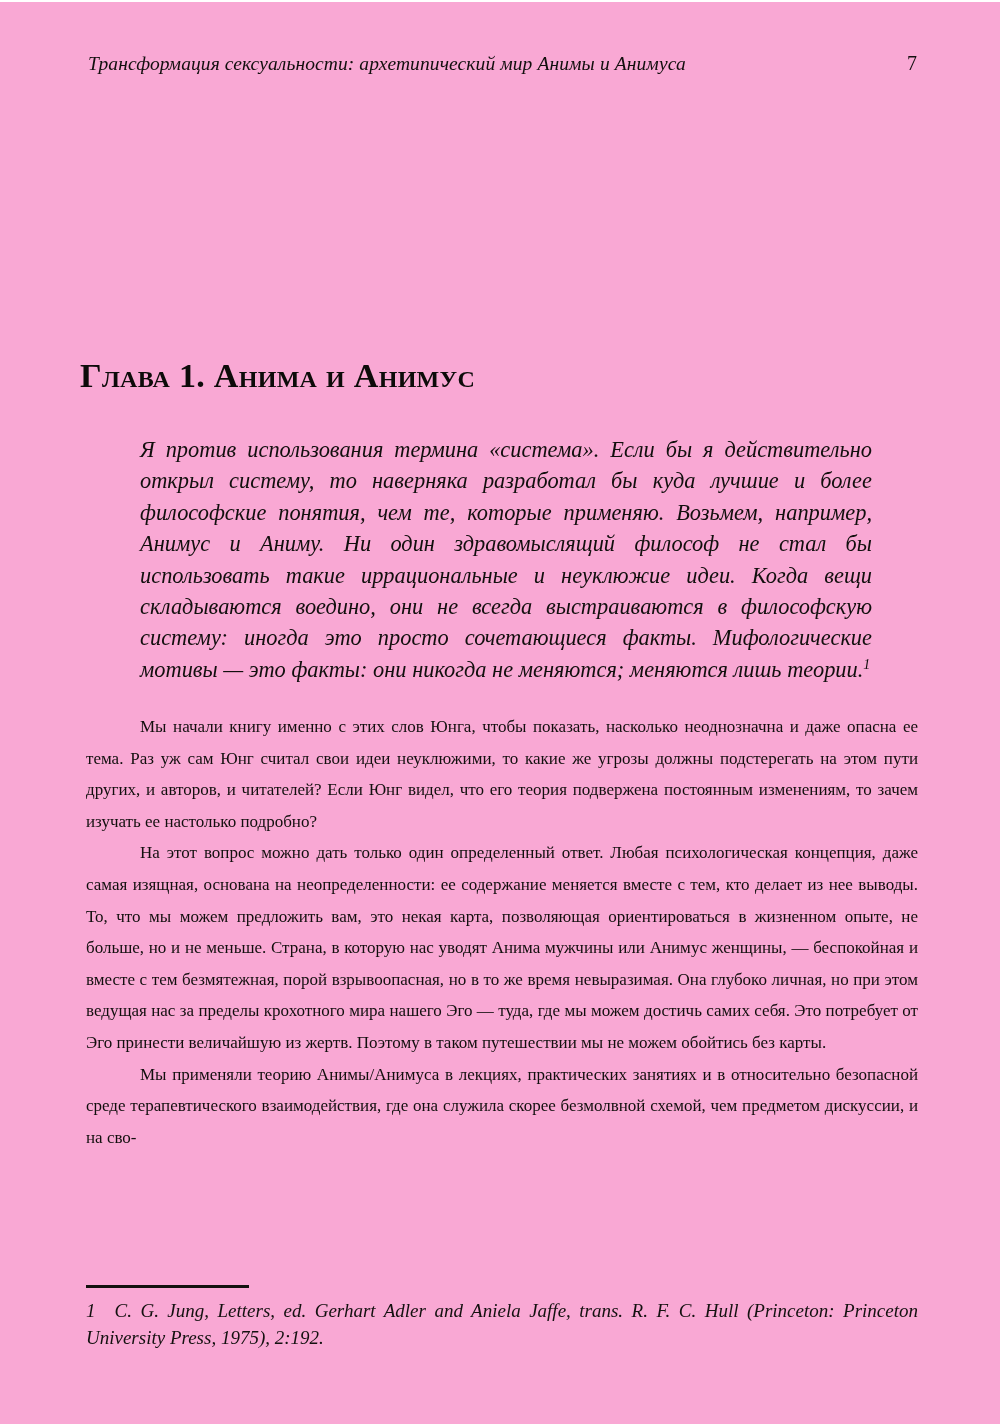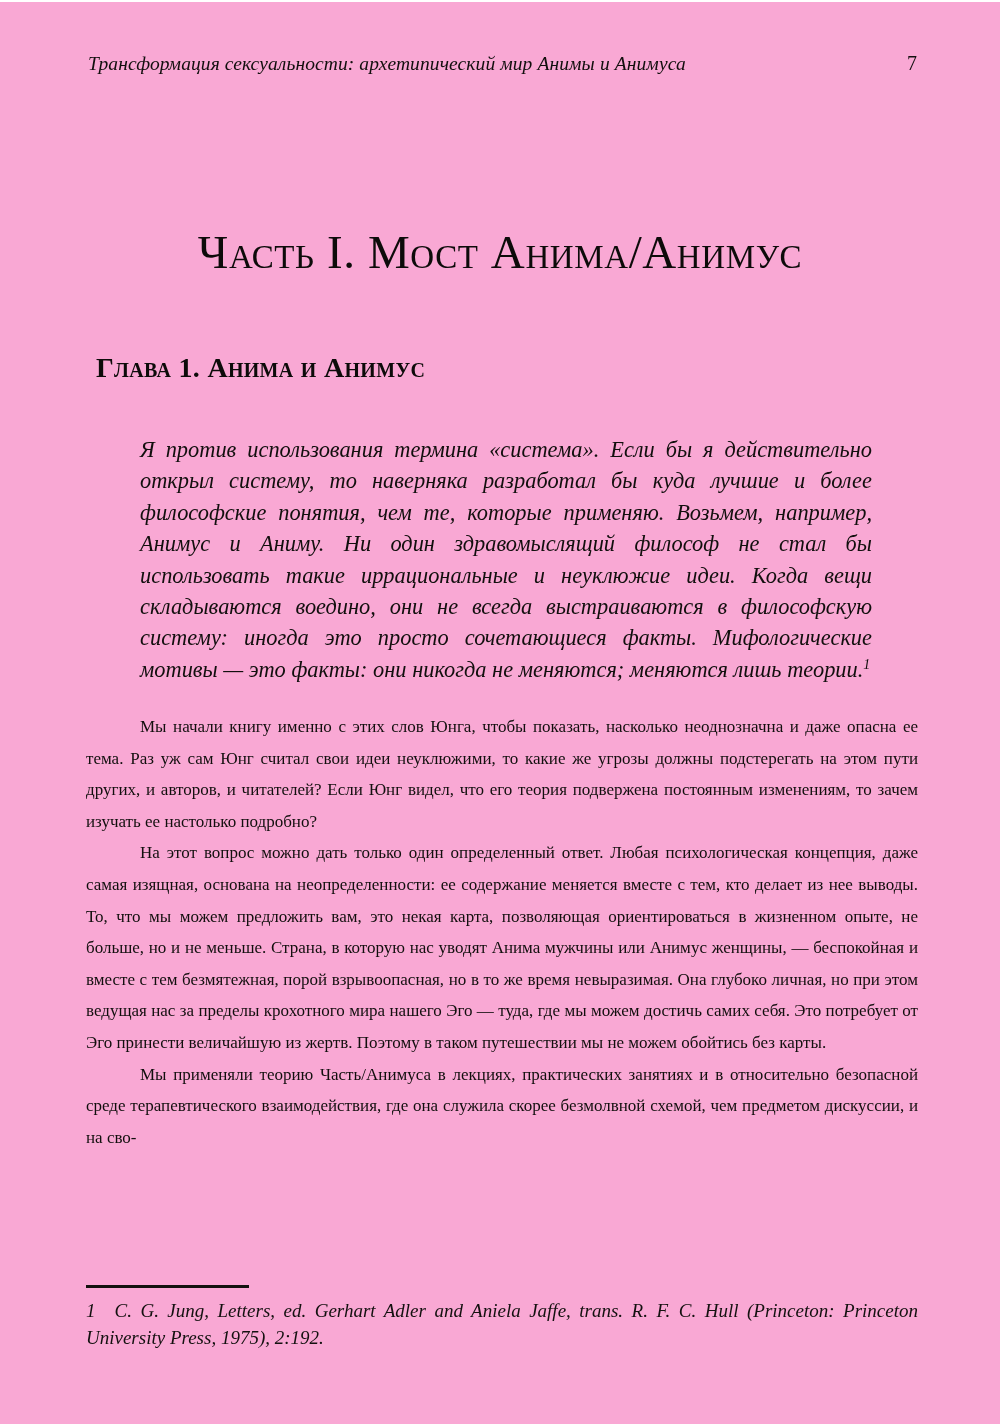--- a/index.html
+++ b/index.html
@@ -54,23 +54,23 @@
     font-weight: 400;
     letter-spacing: 0.6px;
     line-height: 1.05;
     color: #0d0b0a;
     font-variant: small-caps;
   }
 
   
   .chapter-title {
     position: absolute;
-    left: 96px;
+    left: 80px;
     top: 327px;
-    font-size: 28px;
+    font-size: 34px;
     font-weight: 700;
     letter-spacing: 0.3px;
     color: #0d0b0a;
     font-variant: small-caps;
   }
 
   
   .epigraph {
     position: absolute;
     left: 140px;
@@ -138,32 +138,31 @@
 </head>
 <body>
 
 <div class="page">
 
   <div class="running-head">
     <div class="rh-title">Трансформация сексуальности:  архетипический мир Анимы и Анимуса</div>
     <div class="rh-folio">7</div>
   </div>
 
-  <h1 class="part-title">Часть I. Мост Анима/Анимус</h1>
 
   <h2 class="chapter-title">Глава 1. Анима и Анимус</h2>
 
   <div class="epigraph">
     <span>Я против использования термина «система». Если бы я действительно открыл систему, то наверняка разработал бы куда лучшие и более философские понятия, чем те, которые применяю. Возьмем, например, Анимус и Аниму. Ни один здравомыслящий философ не стал бы использовать такие иррациональные и неуклюжие идеи. Когда вещи складываются воедино, они не всегда выстраиваются в философскую систему: иногда это просто сочетающиеся факты. Мифологические мотивы — это факты: они никогда не меняются; меняются лишь теории.</span><sup>1</sup>
   </div>
 
   <div class="body-text">
     <p>Мы начали книгу именно с этих слов Юнга, чтобы показать, насколько неоднозначна и даже опасна ее тема. Раз уж сам Юнг считал свои идеи неуклюжими, то какие же угрозы должны подстерегать на этом пути других, и авторов, и читателей? Если Юнг видел, что его теория подвержена постоянным изменениям, то зачем изучать ее настолько подробно?</p>
     <p>На этот вопрос можно дать только один определенный ответ. Любая психологическая концепция, даже самая изящная, основана на неопределенности: ее содержание меняется вместе с тем, кто делает из нее выводы. То, что мы можем предложить вам, это некая карта, позволяющая ориентироваться в жизненном опыте, не больше, но и не меньше. Страна, в которую нас уводят Анима мужчины или Анимус женщины, — беспокойная и вместе с тем безмятежная, порой взрывоопасная, но в то же время невыразимая. Она глубоко личная, но при этом ведущая нас за пределы крохотного мира нашего Эго —  туда, где мы можем достичь самих себя. Это потребует от Эго принести величайшую из жертв. Поэтому в таком путешествии мы не можем обойтись без карты.</p>
-    <p>Мы применяли теорию Часть/Анимуса в лекциях, практических занятиях и в относительно безопасной среде терапевтического взаимодействия, где она служила скорее безмолвной схемой, чем предметом дискуссии, и на сво-</p>
+    <p>Мы применяли теорию Анимы/Анимуса в лекциях, практических занятиях и в относительно безопасной среде терапевтического взаимодействия, где она служила скорее безмолвной схемой, чем предметом дискуссии, и на сво-</p>
   </div>
 
   <div class="footnote-zone">
     <div class="footnote-rule"></div>
     <div class="footnote">
       <span class="fn-marker">1</span><span>C. G. Jung, Letters, ed. Gerhart Adler and Aniela Jaffe, trans. R. F. C. Hull (Princeton: Princeton University Press, 1975), 2:192.</span>
     </div>
   </div>
 
 </div>

